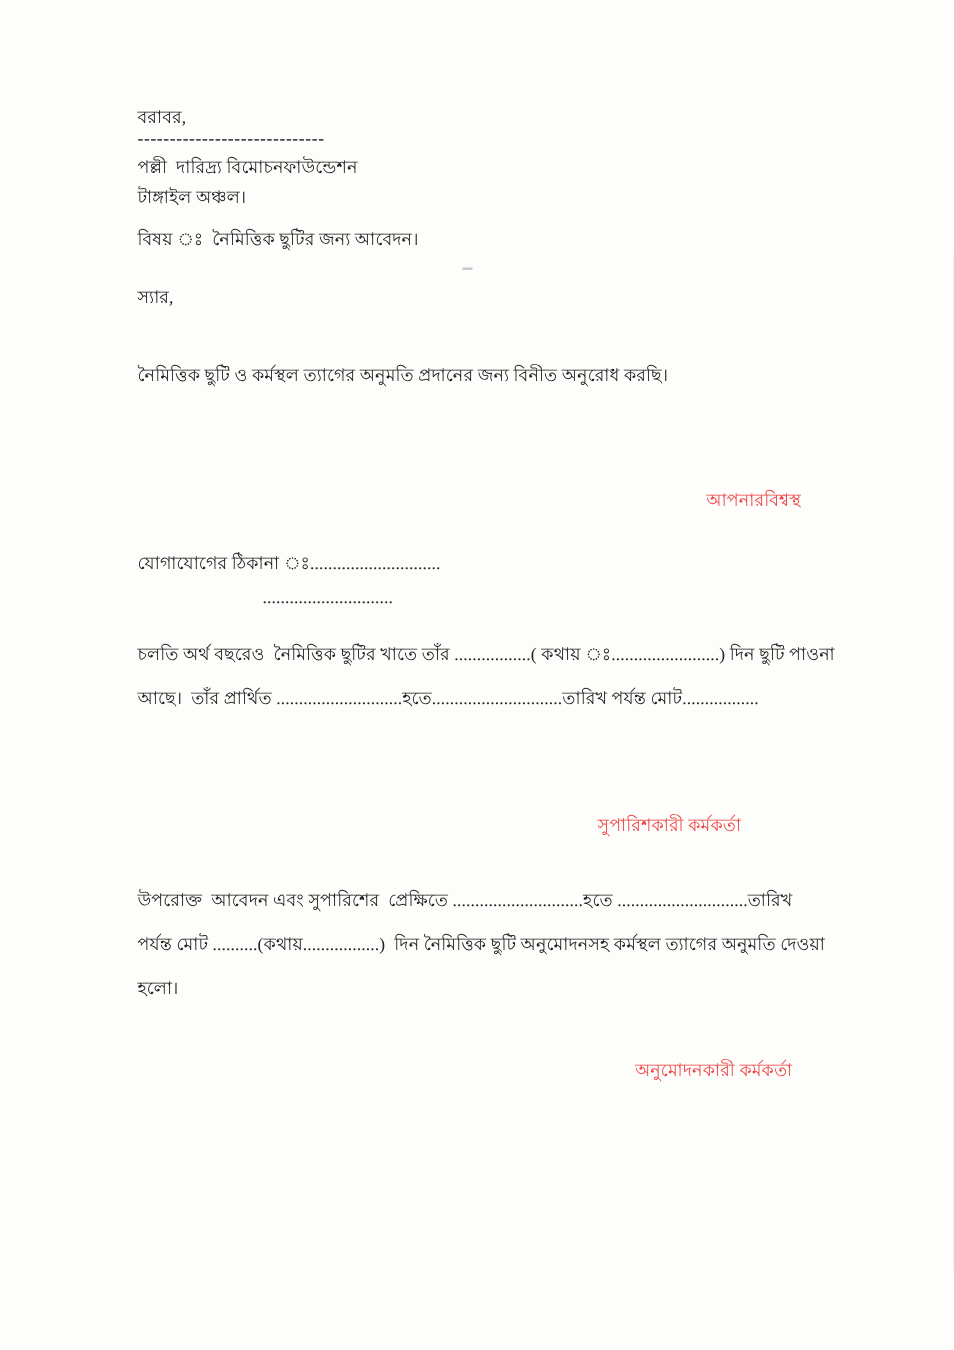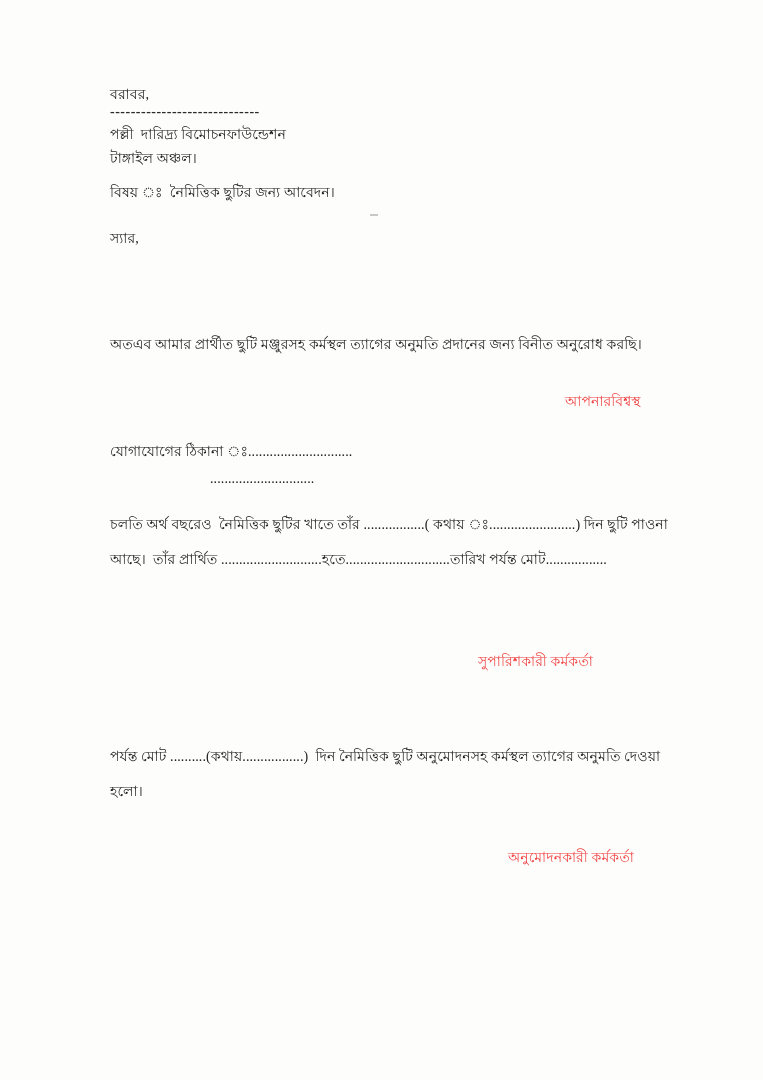--- a/index.html
+++ b/index.html
@@ -36,29 +36,30 @@
   <div class="line dashline" style="left:110px; top:103px;">-----------------------------</div>
   <div class="line" style="left:110px; top:126px;">পল্লী  দারিদ্র্য বিমোচনফাউন্ডেশন</div>
   <div class="line" style="left:110px; top:150px;">টাঙ্গাইল অঞ্চল।</div>
 
   <div class="line" style="left:110px; top:184px;">বিষয় ঃ  নৈমিত্তিক ছুটির জন্য আবেদন।</div>
 
   <div class="artifact" style="left:370px; top:214px; width:8px; height:2px;"></div>
 
   <div class="line" style="left:110px; top:230px;">স্যার,</div>
 
+  <div class="line" style="left:110px; top:293px;">নৈমিত্তিক ছুটি ও কর্মস্থল ত্যাগের অনুমতি প্রদানের জন্য বিনীত অনুরোধ করছি।</div>
 
-  <div class="line" style="left:110px; top:336px;">অতএব আমার প্রার্থীত ছুটি মঞ্জুরসহ কর্মস্থল ত্যাগের অনুমতি প্রদানের জন্য বিনীত অনুরোধ করছি।</div>
 
   <div class="line sig" style="left:565px; top:393px;">আপনারবিশ্বস্থ</div>
 
   <div class="line" style="left:110px; top:443px;">যোগাযোগের ঠিকানা ঃ.............................</div>
   <div class="line" style="left:210px; top:470px;">.............................</div>
 
   <div class="line" style="left:110px; top:516px;">চলতি অর্থ বছরেও  নৈমিত্তিক ছুটির খাতে তাঁর .................( কথায় ঃ........................) দিন ছুটি পাওনা</div>
   <div class="line" style="left:110px; top:551px;text-align:center;">আছে।  তাঁর প্রার্থিত ............................হতে.............................তারিখ পর্যন্ত মোট.................</div>
   <div class="line sig" style="left:478px; top:653px;">সুপারিশকারী কর্মকর্তা</div>
 
+  <div class="line" style="left:110px; top:713px;">উপরোক্ত  আবেদন এবং সুপারিশের  প্রেক্ষিতে .............................হতে .............................তারিখ</div>
   <div class="line" style="left:110px; top:748px;">পর্যন্ত মোট ..........(কথায়.................)  দিন নৈমিত্তিক ছুটি অনুমোদনসহ কর্মস্থল ত্যাগের অনুমতি দেওয়া</div>
   <div class="line" style="left:110px; top:783px;">হলো।</div>
   <div class="line sig" style="left:508px; top:849px;font-family:Liberation Serif, serif;">অনুমোদনকারী কর্মকর্তা</div>
 
 </div>
 
 </body></html>

